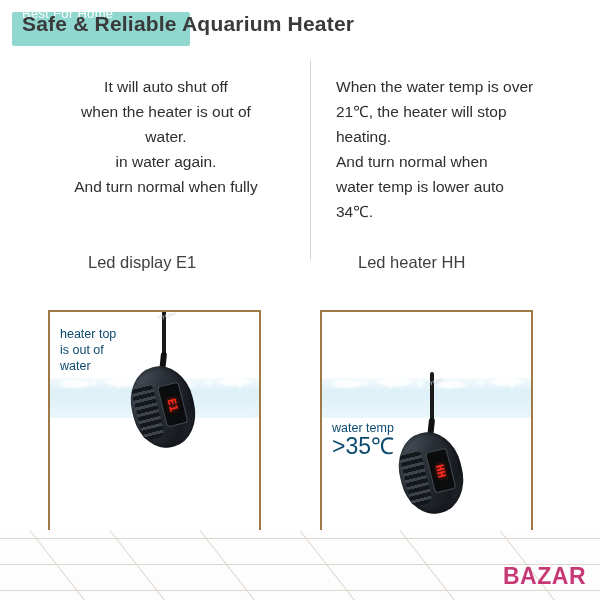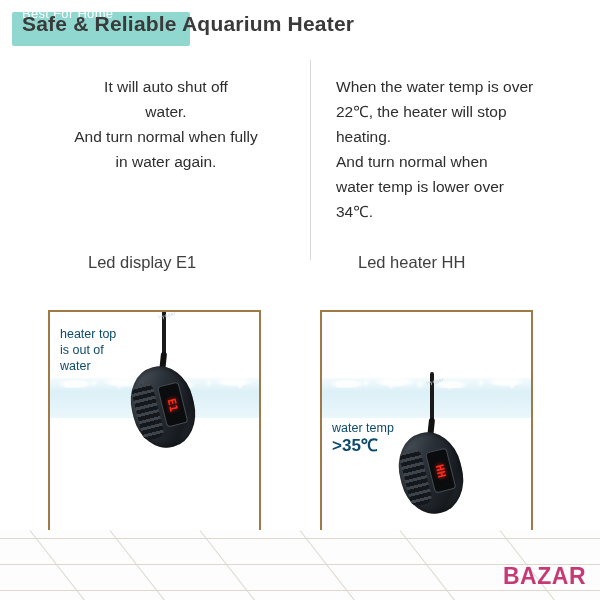--- a/index.html
+++ b/index.html
@@ -131,22 +131,22 @@
 
   .panel-note {
     position: absolute;
     font-size: 12.5px;
     line-height: 16px;
     color: #0c4a6e;
   }
   .note-left { left: 10px; top: 14px; }
   .note-right { left: 10px; top: 108px; }
   .note-big {
-    font-size: 17px;
-    font-weight: bold;
+    font-size: 23px;
+    font-weight: normal;
     margin-top: 2px;
   }
 
   
   .device { position: absolute; }
   .device-left { left: 82px; top: -6px; }
   .device-right { left: 78px; top: 60px; }
 
   .cord {
     position: absolute;
@@ -256,33 +256,34 @@
 
 <div class="badge"></div>
 <div class="badge-text">Best For Home</div>
 <div class="main-title">Safe &amp; Reliable Aquarium Heater</div>
 
 <div class="divider"></div>
 
 <div class="col col-left">
   <div class="para">
     <p>It will auto shut off</p>
+    <p>when the heater is out of</p>
     <p>water.</p>
+    <p>in water again.</p>
     <p>And turn normal when fully</p>
-    <p>in water again.</p>
   </div>
 </div>
 
 <div class="col col-right">
   <div class="para">
     <p>When the water temp is over</p>
-    <p>22℃,  the heater will stop</p>
+    <p>21℃,  the heater will stop</p>
     <p>heating.</p>
     <p>And turn normal when</p>
-    <p>water temp is lower over</p>
+    <p>water temp is lower auto</p>
     <p>34℃.</p>
   </div>
 </div>
 
 <div class="led-caption led-caption-left">Led display E1</div>
 <div class="led-caption led-caption-right">Led heater HH</div>
 
 <div class="panel panel-left">
   <div class="water water-left">
     <div class="foam" style="top:0"></div>

